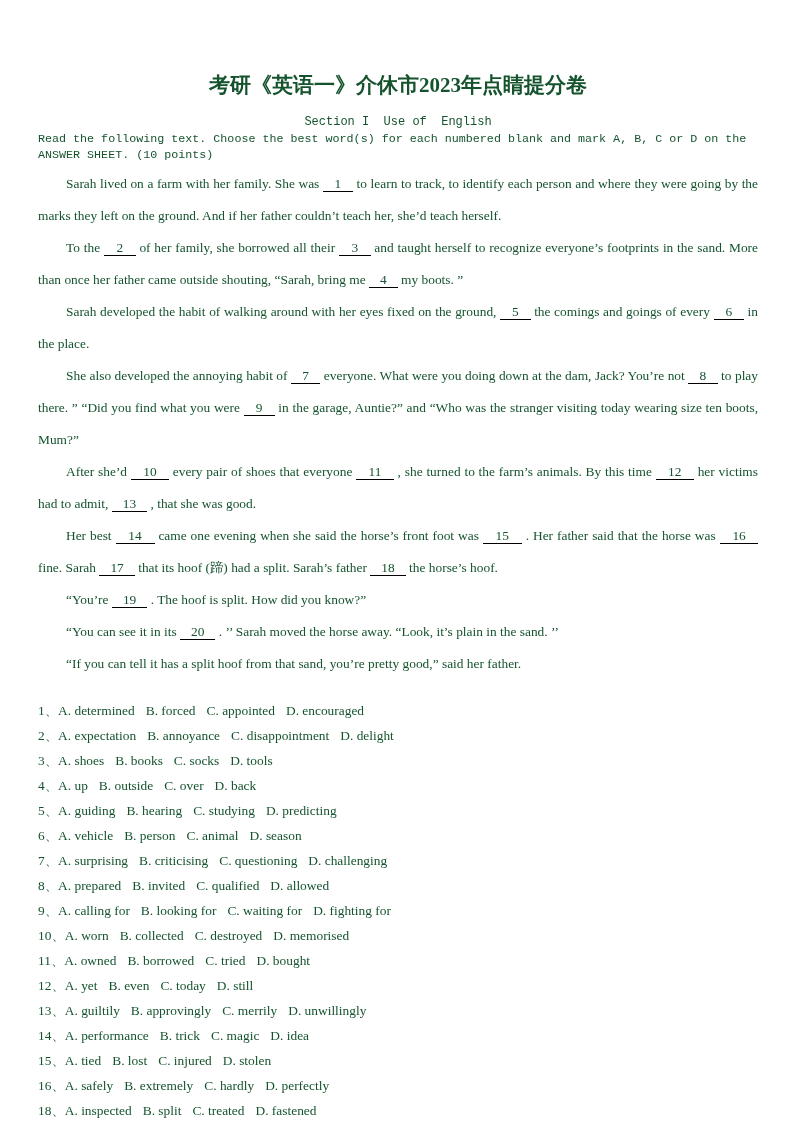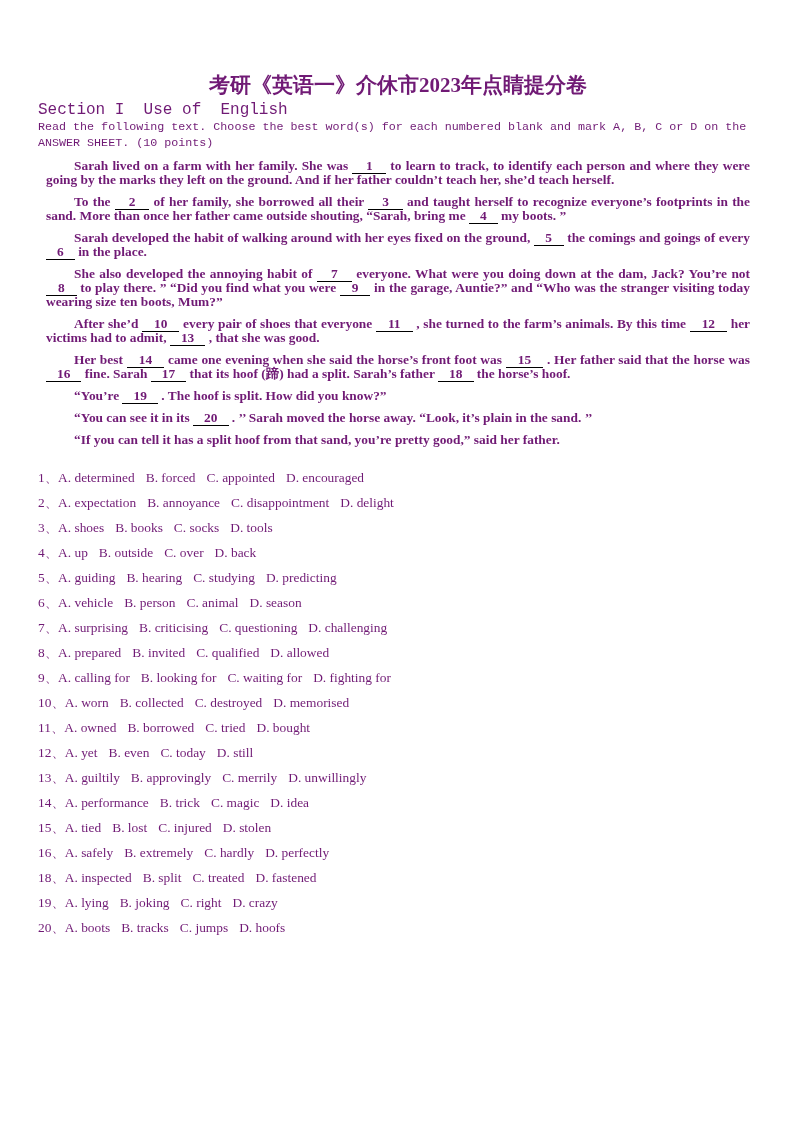--- a/index.html
+++ b/index.html
@@ -1,42 +1,42 @@
 <!DOCTYPE html>
 <html><head>
 <meta charset="utf-8">
 <style>
   * { box-sizing: border-box; }
   html, body { margin: 0; padding: 0; }
   body { background: #ffffff; }
   .page {
-    width: 794px; height: 1123px; background: #ffffff; color: #701a75;
+    width: 794px; height: 1123px; background: #ffffff; color: #14532d;
     overflow: hidden; position: relative;
     font-family: "Liberation Serif", "DejaVu Serif", serif;
   }
   .content { padding: 72px 36px 0 38px; }
   .title {
     text-align: center; font-size: 21px; line-height: 26px;
     font-weight: bold; margin: 0 0 3px 0;
     font-family: "Liberation Serif", "DejaVu Serif", serif;
   }
   .section-heading {
-    white-space: pre;
+    text-align: center; white-space: pre;
     font-family: "Liberation Mono", "DejaVu Sans Mono", monospace;
-    font-size: 16px; line-height: 16px; margin: 4px 0 2px 0;
+    font-size: 12px; line-height: 16px; margin: 16px 0 2px 0;
   }
   .directions {
     font-family: "Liberation Mono", "DejaVu Sans Mono", monospace;
     font-size: 11.7px; line-height: 15.7px;
   }
   .directions-label { font-weight: bold; }
   .passage { margin-top: 5px; }
   .passage p {
-    margin: 8px; text-indent: 28px; font-size: 13.4px;
-    line-height: 14px; text-align: justify; font-weight: bold;
+    margin: 0; text-indent: 28px; font-size: 13.4px;
+    line-height: 32px; text-align: justify;
   }
   .blank {
     border-bottom: 1px solid #000; padding: 0 1px; white-space: pre;
   }
   .questions { margin-top: 18px; }
   .question { font-size: 13.4px; line-height: 25px; white-space: nowrap; }
   .opt { margin-right: 11px; }
   .opt:last-child { margin-right: 0; }
 </style>
 </head>

